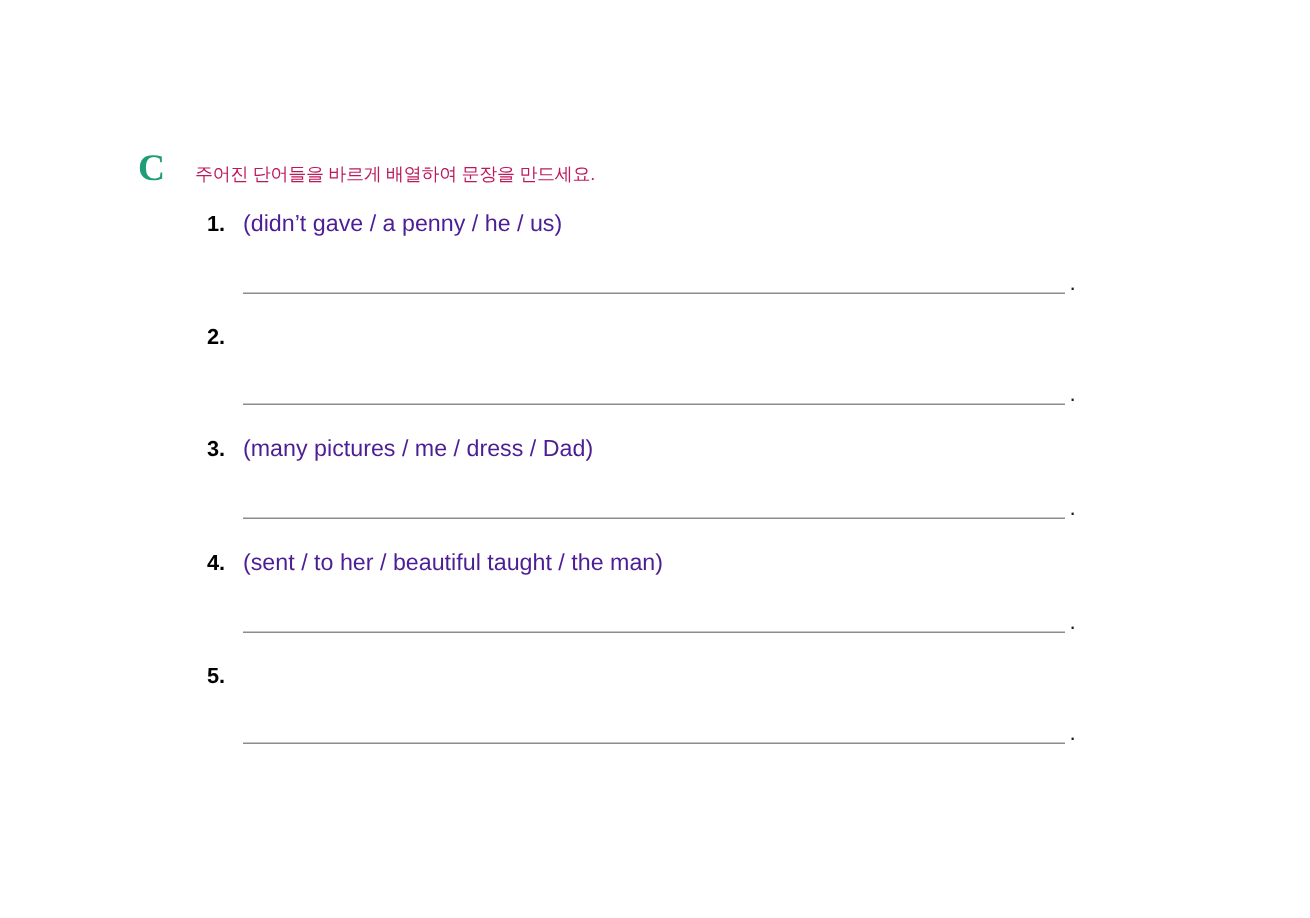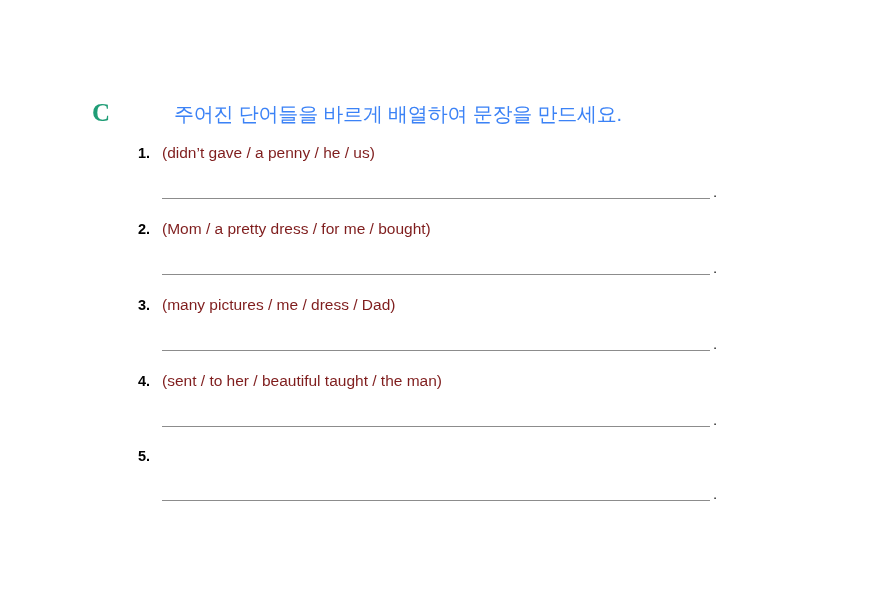--- a/index.html
+++ b/index.html
@@ -32,24 +32,23 @@
   }
   .section-letter {
     font-family: "Liberation Serif", serif;
     font-weight: bold;
     font-size: 25px;
     color: #1f9d76;
     width: 38px;
     line-height: 1;
   }
   .section-title {
-    font-size: 20px;
+    font-size: 12px;
     letter-spacing: -0.2px;
-    color: #3b82f6;
-    margin-left: 44px;
+    color: #be185d;
   }
   .items {
     margin-top: 16px;
   }
   .item {
     position: relative;
     margin-left: 46px;
     margin-bottom: 21px;
   }
   .item-row {
@@ -58,21 +57,21 @@
   }
   .item-num {
     font-weight: bold;
     font-size: 14.5px;
     width: 24px;
     flex: 0 0 24px;
     color: #000;
   }
   .item-text {
     font-size: 15.5px;
-    color: #7f1d1d;
+    color: #4c1d95;
     white-space: nowrap;
   }
   .answer-row {
     display: flex;
     align-items: flex-end;
     margin-top: 20px;
     margin-left: 24px;
   }
   .answer-line {
     width: 548px;
@@ -106,21 +105,20 @@
         </div>
         <div class="answer-row">
           <div class="answer-line"></div>
           <div class="answer-period">.</div>
         </div>
       </div>
 
       <div class="item">
         <div class="item-row">
           <div class="item-num">2.</div>
-          <div class="item-text">(Mom / a pretty dress / for me / bought)</div>
         </div>
         <div class="answer-row">
           <div class="answer-line"></div>
           <div class="answer-period">.</div>
         </div>
       </div>
 
       <div class="item">
         <div class="item-row">
           <div class="item-num">3.</div>

